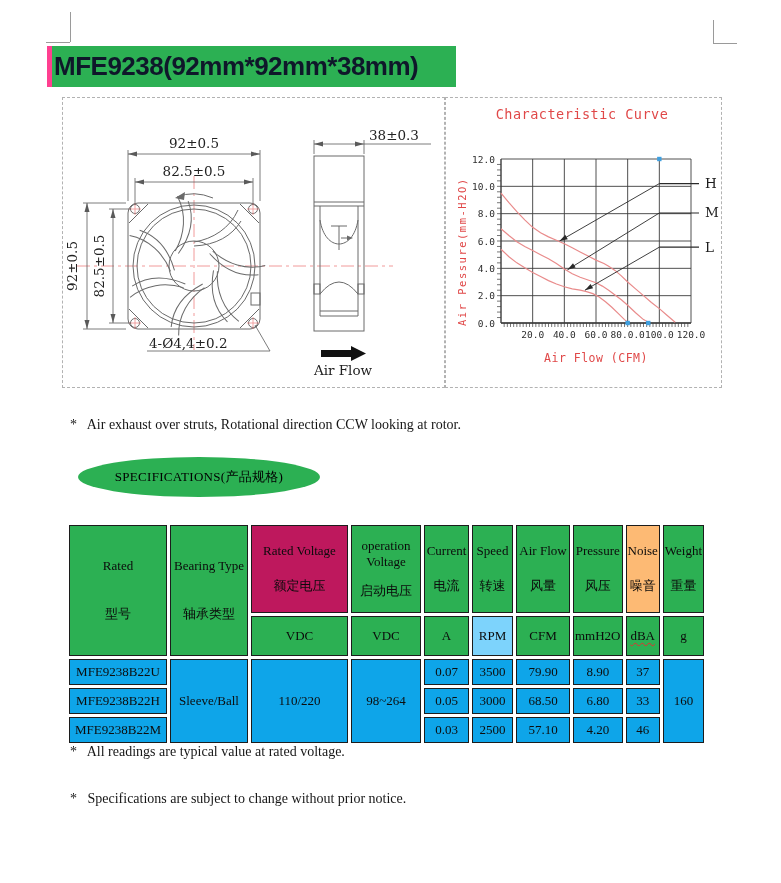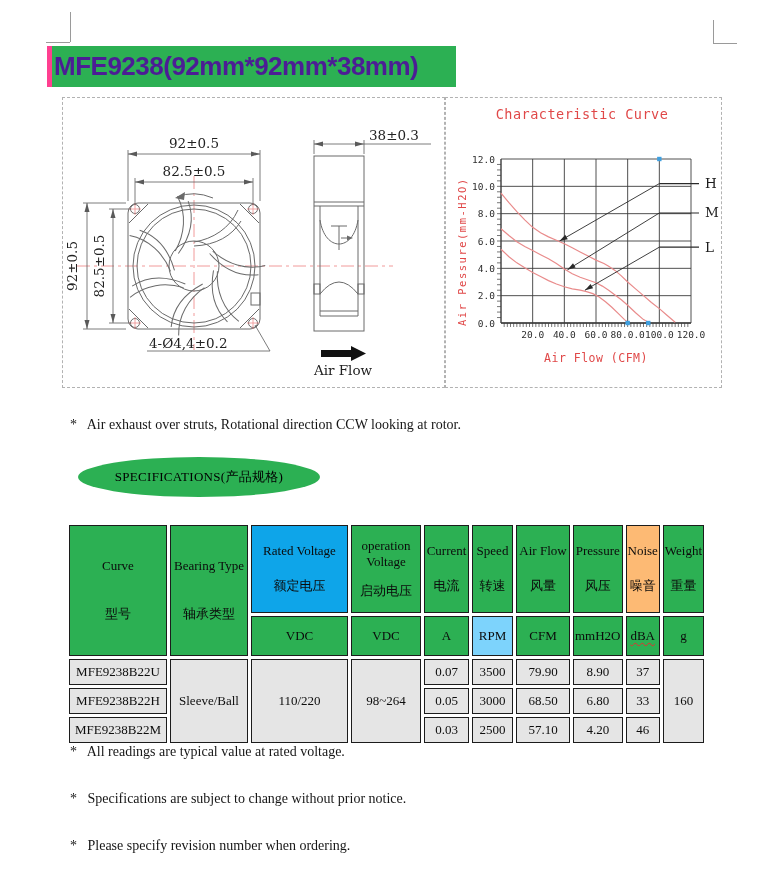--- a/index.html
+++ b/index.html
@@ -4,38 +4,38 @@
 <style>
   html,body{margin:0;padding:0;background:#fff;}
   #page{position:relative;width:781px;height:883px;background:#fff;overflow:hidden;
         font-family:"Liberation Serif",serif;color:#111;}
   .cropmark{position:absolute;background:#9a9a9a;}
   
   #title-bar{position:absolute;left:47px;top:46px;width:409px;height:41px;display:flex;}
   #title-pink{width:5px;height:100%;}
   #title-green{flex:1;display:flex;align-items:center;}
   #title-text{font-family:"Liberation Sans",sans-serif;font-weight:bold;font-size:26px;
-              letter-spacing:-0.5px;color:#4c1d95;padding-left:2px;white-space:nowrap;}
+              letter-spacing:-0.5px;color:#0f172a;padding-left:2px;white-space:nowrap;}
   
   #panel-row{position:absolute;left:62px;top:97px;width:660px;height:291px;display:flex;}
   .panel{border:1px dashed #b2b2b2;box-sizing:border-box;position:relative;background:#fff;}
   #drawing-panel{width:383px;height:291px;text-align:right;}
   #chart-panel{width:277px;height:291px;}
   svg{display:block;}
   
   .note{position:absolute;left:70px;font-size:14px;white-space:pre;color:#161616;}
   
   #spec-ellipse{position:absolute;left:78px;top:457px;width:242px;height:40px;border-radius:50%;
                 display:flex;align-items:center;justify-content:center;
                 font-size:13px;letter-spacing:0.3px;}
   
   #spec-table{position:absolute;left:66px;top:522px;border-collapse:separate;border-spacing:3px;
               font-size:13px;color:#0d0d0d;}
   #spec-table td{border:1px solid #1c1c1c;box-sizing:border-box;text-align:center;vertical-align:middle;
-                 background:#e5e5e5;padding:0 1px;}
+                 background:#0ea5e9;padding:0 1px;}
   #spec-table td.hdr{color:#0b0b0b;}
   .hdr-stack{display:flex;flex-direction:column;justify-content:space-evenly;height:100%;}
   .wavy{text-decoration:underline wavy #e03030;text-decoration-thickness:1px;text-underline-offset:2px;}
   td.model-cell{text-align:left;padding-left:2px;}
   tr.main-hdr td{height:88px;}
   tr.unit-hdr td{height:40px;}
   tr.body-row td{height:26px;}
 </style>
 </head>
 <body>
@@ -337,31 +337,31 @@
         <col style="width:41px">
         <col style="width:54px">
         <col style="width:47px">
       <col style="width:31px">
         <col style="width:38px">
     </colgroup>
     <tbody>
         <tr class="main-hdr">
       <td rowspan="2" class="hdr" style="background:#2CB053;">
         <div class="hdr-stack">
-              <span>Curve</span>
+              <span>Rated</span>
               <span>型号</span>
             </div>
           </td>
       <td rowspan="2" class="hdr" style="background:#2CB053;">
         <div class="hdr-stack">
               <span>Bearing Type</span>
               <span>轴承类型</span>
             </div>
           </td>
-      <td class="hdr" style="background:#0ea5e9;">
+      <td class="hdr" style="background:#be185d;">
         <div class="hdr-stack">
               <span>Rated Voltage</span>
               <span>额定电压</span>
             </div>
           </td>
       <td class="hdr" style="background:#2CB053;">
         <div class="hdr-stack">
               <span>operation Voltage</span>
               <span>启动电压</span>
             </div>
@@ -439,15 +439,14 @@
       <td>2500</td>
       <td>57.10</td>
       <td>4.20</td>
       <td>46</td>
     </tr>
   </tbody>
     </table>
 
   <div class="note" style="top:744px;">*   All readings are typical value at rated voltage.</div>
   <div class="note" style="top:791px;">*   Specifications are subject to change without prior notice.</div>
-  <div class="note" style="top:838px;">*   Please specify revision number when ordering.</div>
 
 </div>
 
 </body></html>

